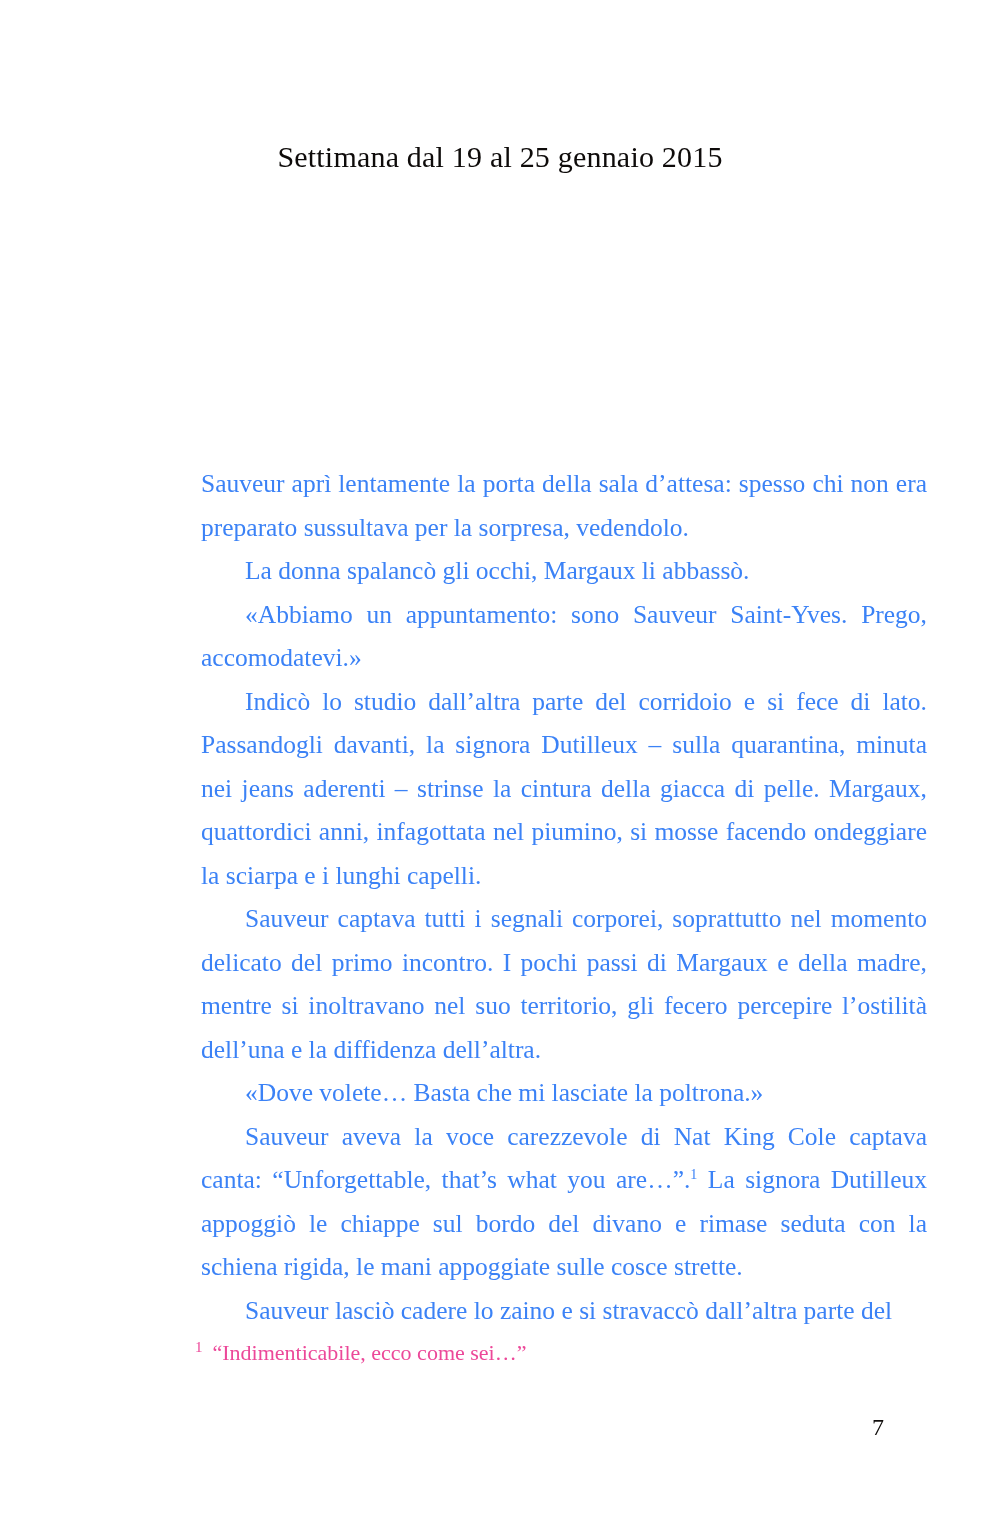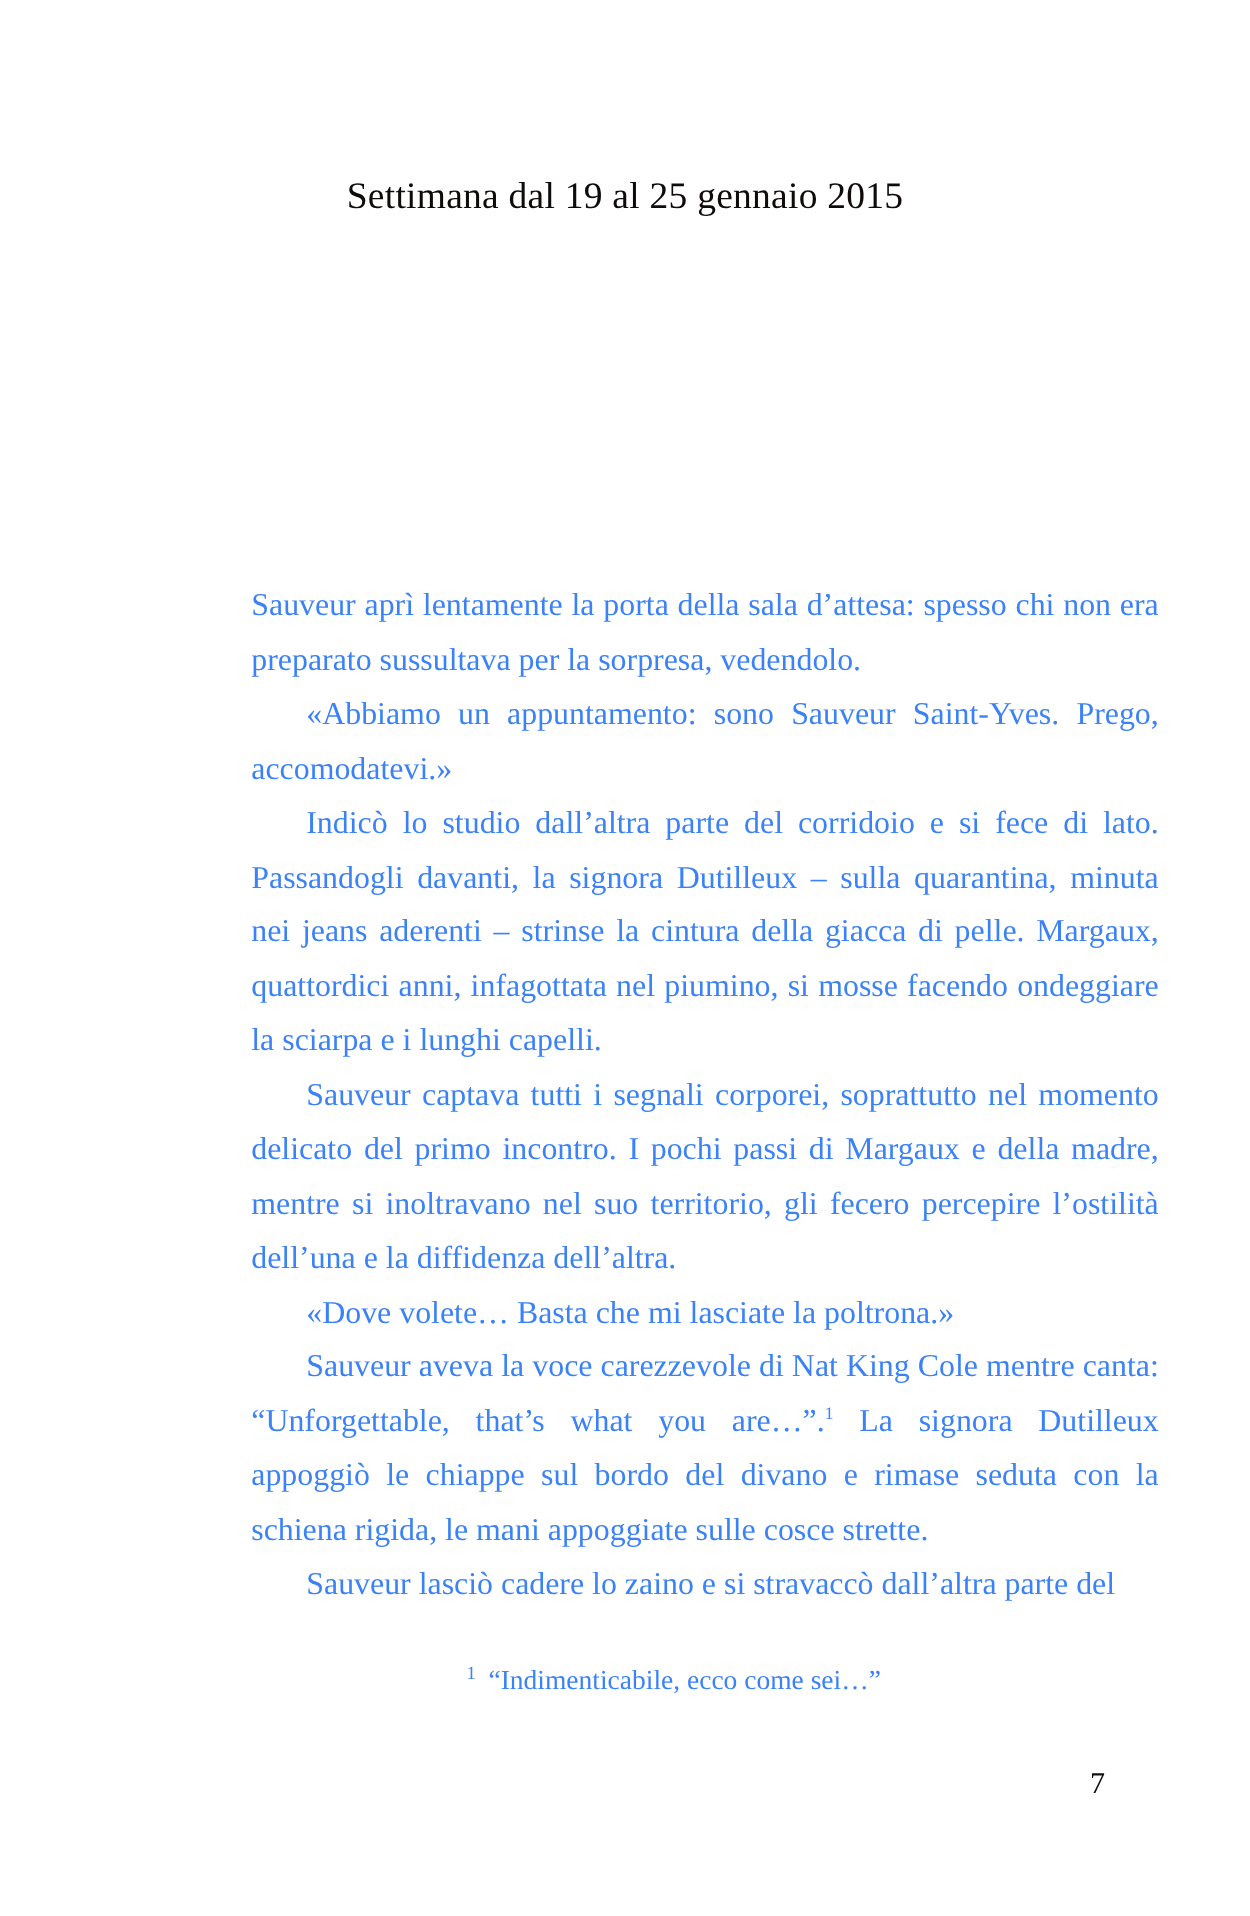--- a/index.html
+++ b/index.html
@@ -50,23 +50,22 @@
   }
   .body-text p.indent {
     text-indent: 44px;
   }
   .footnote {
     position: absolute;
     left: 157px;
     top: 1327px;
     width: 726px;
     font-size: 22px;
-    line-height: 24px;
-    color: #3b82f6;
-    text-align: center;
+    line-height: 40px;
+    color: #ec4899;
   }
   .footnote .fn-marker {
     font-size: 15px;
     vertical-align: super;
     margin-right: 10px;
     margin-left: 38px;
   }
   sup.fn-ref {
     font-size: 14px;
     vertical-align: super;
@@ -82,25 +81,26 @@
 </style>
 </head>
 <body>
 
 <div class="page">
 
   <div class="chapter-title">Settimana dal 19 al 25 gennaio 2015</div>
 
   <div class="body-text">
     <p>Sauveur aprì lentamente la porta della sala d’attesa: spesso chi non era preparato sussultava per la sorpresa, vedendolo.</p>
+    <p class="indent">La donna spalancò gli occhi, Margaux li abbassò.</p>
     <p class="indent">«Abbiamo un appuntamento: sono Sauveur Saint-Yves. Prego, accomodatevi.»</p>
     <p class="indent">Indicò lo studio dall’altra parte del corridoio e si fece di lato. Passandogli davanti, la signora Dutilleux – sulla quarantina, minuta nei jeans aderenti – strinse la cintura della giacca di pelle. Margaux, quattordici anni, infagottata nel piumino, si mosse facendo ondeggiare la sciarpa e i lunghi capelli.</p>
     <p class="indent">Sauveur captava tutti i segnali corporei, soprattutto nel momento delicato del primo incontro. I pochi passi di Margaux e della madre, mentre si inoltravano nel suo territorio, gli fecero percepire l’ostilità dell’una e la diffidenza dell’altra.</p>
     <p class="indent">«Dove volete… Basta che mi lasciate la poltrona.»</p>
-    <p class="indent"><span>Sauveur aveva la voce carezzevole di Nat King Cole mentre canta: “Unforgettable, that’s what you are…”.</span><sup class="fn-ref">1</sup><span> La signora Dutilleux appoggiò le chiappe sul bordo del divano e rimase seduta con la schiena rigida, le mani appoggiate sulle cosce strette.</span></p>
+    <p class="indent"><span>Sauveur aveva la voce carezzevole di Nat King Cole captava canta: “Unforgettable, that’s what you are…”.</span><sup class="fn-ref">1</sup><span> La signora Dutilleux appoggiò le chiappe sul bordo del divano e rimase seduta con la schiena rigida, le mani appoggiate sulle cosce strette.</span></p>
     <p class="indent">Sauveur lasciò cadere lo zaino e si stravaccò dall’altra parte del</p>
   </div>
 
   <div class="footnote">
     <span class="fn-marker">1</span><span>“Indimenticabile, ecco come sei…”</span>
   </div>
 
   <div class="page-number">7</div>
 
 </div>

